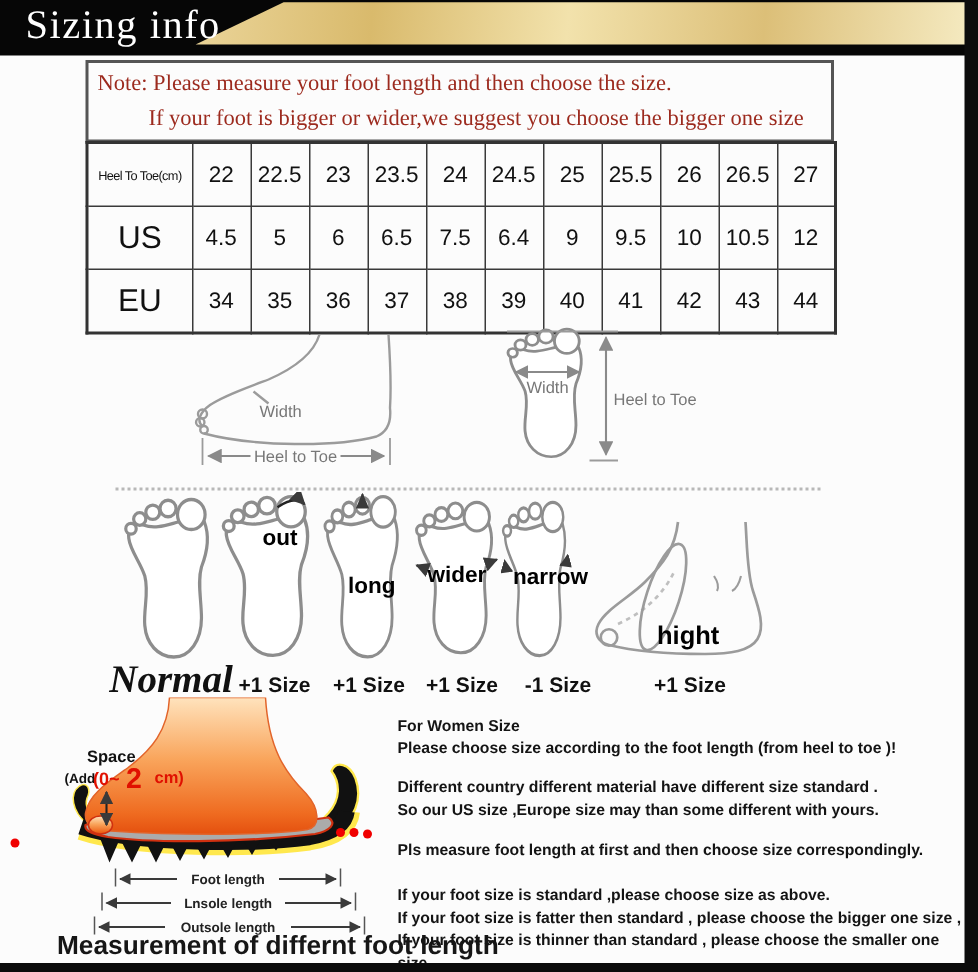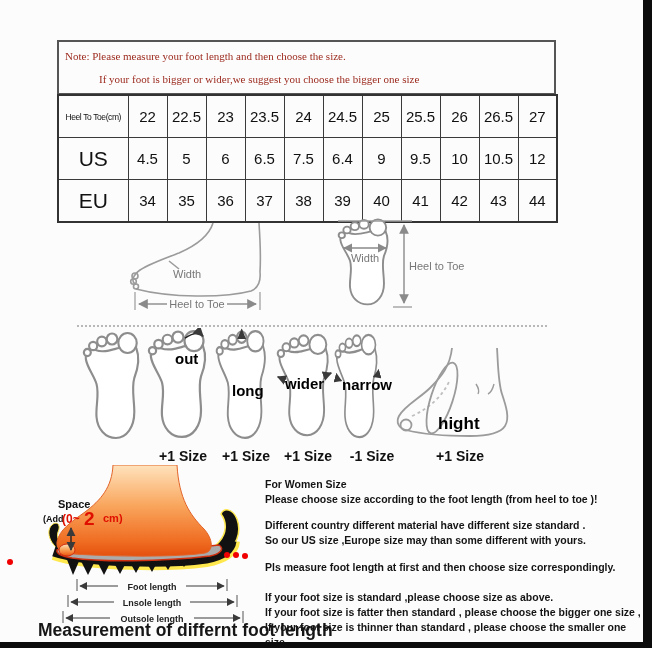--- a/index.html
+++ b/index.html
@@ -8,21 +8,21 @@
   
   .banner{position:absolute;left:0;top:0;width:652px;height:37px;background:#060606;}
   .gold{position:absolute;left:0;top:0;width:652px;height:37px;
         background:linear-gradient(95deg,#bf9a45 0%,#ecd79d 18%,#d9ba6c 38%,#f2e2ac 58%,#dcbf78 78%,#f6ecc4 100%);
         clip-path:polygon(29% 4%,100% 4%,100% 80%,20% 80%);}
   .banner-title{position:absolute;left:17px;top:1px;color:#fff;
         font-family:"Liberation Serif",serif;font-size:27px;letter-spacing:1px;}
   
   .note-box{position:absolute;left:57px;top:40px;width:499px;height:55px;box-sizing:border-box;
         border:2px solid #555;color:#9c2a1e;font-family:"Liberation Serif",serif;
-        font-size:11px;line-height:23px;padding:3px 0 12px 6px;}
+        font-size:15px;line-height:23px;padding:3px 0 12px 6px;}
   .note-l2{padding-left:34px;}
   
   .size-table{position:absolute;left:57px;top:94px;width:499px;border-collapse:collapse;
         table-layout:fixed;text-align:center;border:2px solid #333;}
   .size-table td{border:1px solid #3a3a3a;height:41px;padding:0;font-size:15px;}
   .size-table td.hdr{font-size:21px;}
   .size-table td.small{font-size:8.5px;letter-spacing:-0.4px;}
   
   svg text{font-family:"Liberation Sans",sans-serif;}
   .sketch-label{fill:#777;font-size:11px;}
@@ -79,20 +79,24 @@
       </marker>
       <linearGradient id="gFoot" x1="0" y1="0" x2="0" y2="1">
         <stop offset="0%" stop-color="#ffe3bd"></stop>
           <stop offset="45%" stop-color="#f9a55c"></stop>
         <stop offset="85%" stop-color="#ef6b20"></stop>
           <stop offset="100%" stop-color="#e4500f"></stop>
       </linearGradient>
     </defs>
   </svg>
 
+  <div class="banner">
+    <div class="gold"></div>
+    <div class="banner-title">Sizing info</div>
+  </div>
 
   <div class="note-box">
     <div class="note-l1">Note: Please measure your foot length and then choose the size.</div>
     <div class="note-l2">If your foot is bigger or wider,we suggest you choose the bigger one size</div>
   </div>
 
   <table class="size-table">
     <colgroup>
       <col style="width:70px">
         <col style="width:39px">
@@ -223,20 +227,21 @@
         <path d="M60,2 C58,20 50,30 38,42 C28,52 12,60 7,70 C4,76 6,82 14,84 C30,88 55,90 78,90 C95,90 108,88 113,80 C118,72 114,60 110,48 C106,36 106,16 105,2"></path>
         <circle cx="14" cy="79" r="5.5"></circle>
         <path d="M84,38 q4,6 2,10 M102,38 q-2,8 -6,10" stroke-width="1.4"></path>
         <path d="M20,70 C38,62 50,50 57,36" stroke-dasharray="3,3" stroke="#bfbfbf"></path>
         <ellipse cx="50" cy="52" rx="11" ry="37" transform="rotate(18 50 52)"></ellipse>
       </g>
     </svg>
     <span class="tl tl-hight">hight</span>
   </div>
 
+  <span class="szl szl-normal">Normal</span>
   <span class="szl szl-1">+1 Size</span>
   <span class="szl szl-2">+1 Size</span>
   <span class="szl szl-3">+1 Size</span>
   <span class="szl szl-4">-1 Size</span>
   <span class="szl szl-5">+1 Size</span>
 
   <svg class="shoe" width="265" height="160" viewBox="0 0 265 160">
     <path d="M54,88 C90,100 170,100 206,95 C224,92 232,85 233,76" fill="none" stroke="#ffe84d" stroke-width="14"></path>
     <path d="M224,88 C236,82 242,68 237,54 C233,44 224,42 221,49 C227,57 227,68 219,77 C214,82 212,85 215,89 Z" fill="#111" stroke="#ffe84d" stroke-width="1.5"></path>
     <path d="M58,84 C48,76 46,64 53,59 C58,56 61,61 58,67 C56,73 60,79 65,82 Z" fill="#111" stroke="#ffe84d" stroke-width="1"></path>

